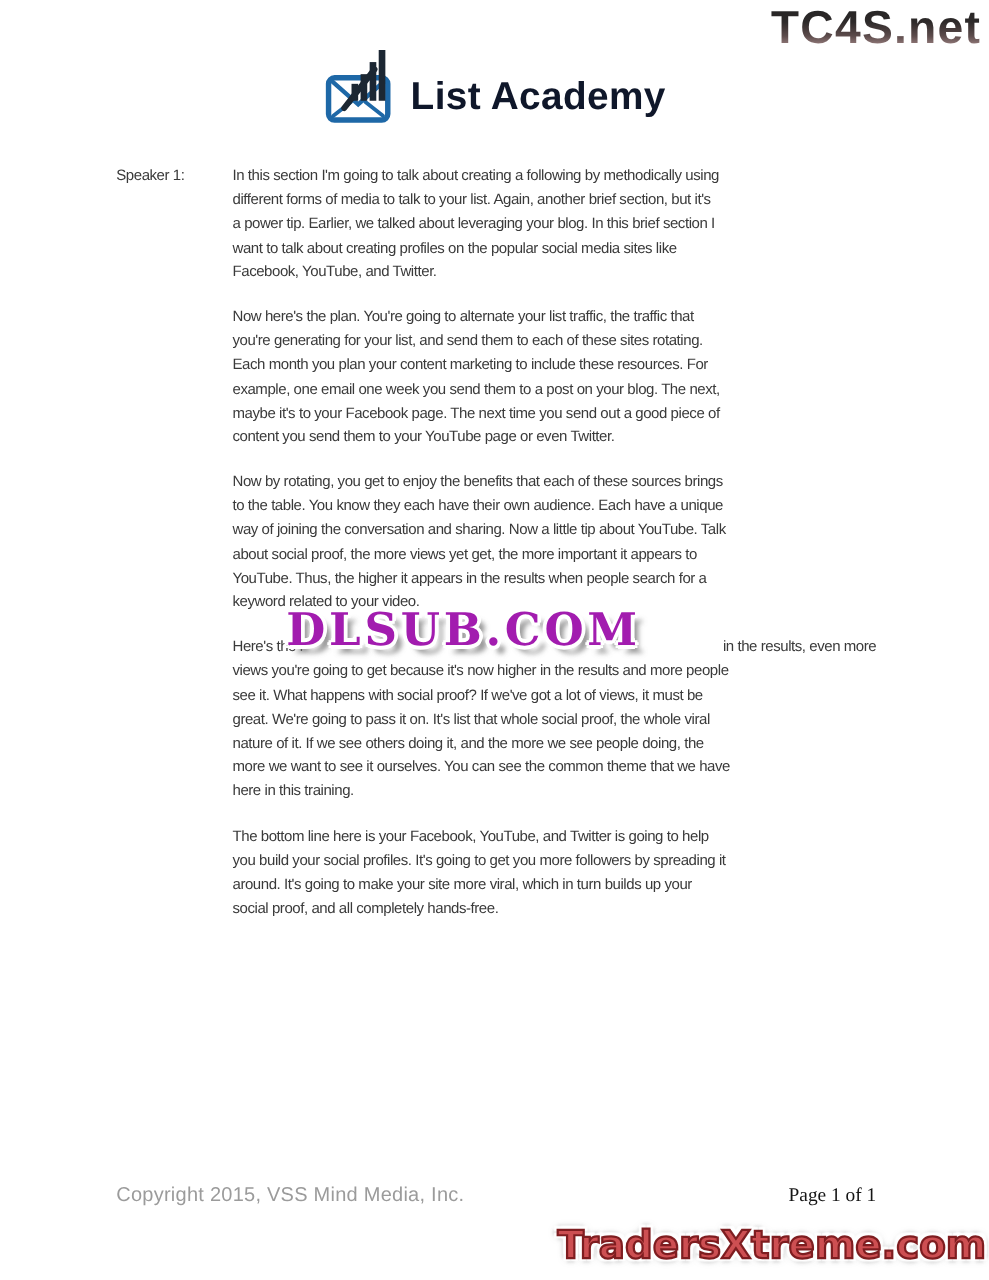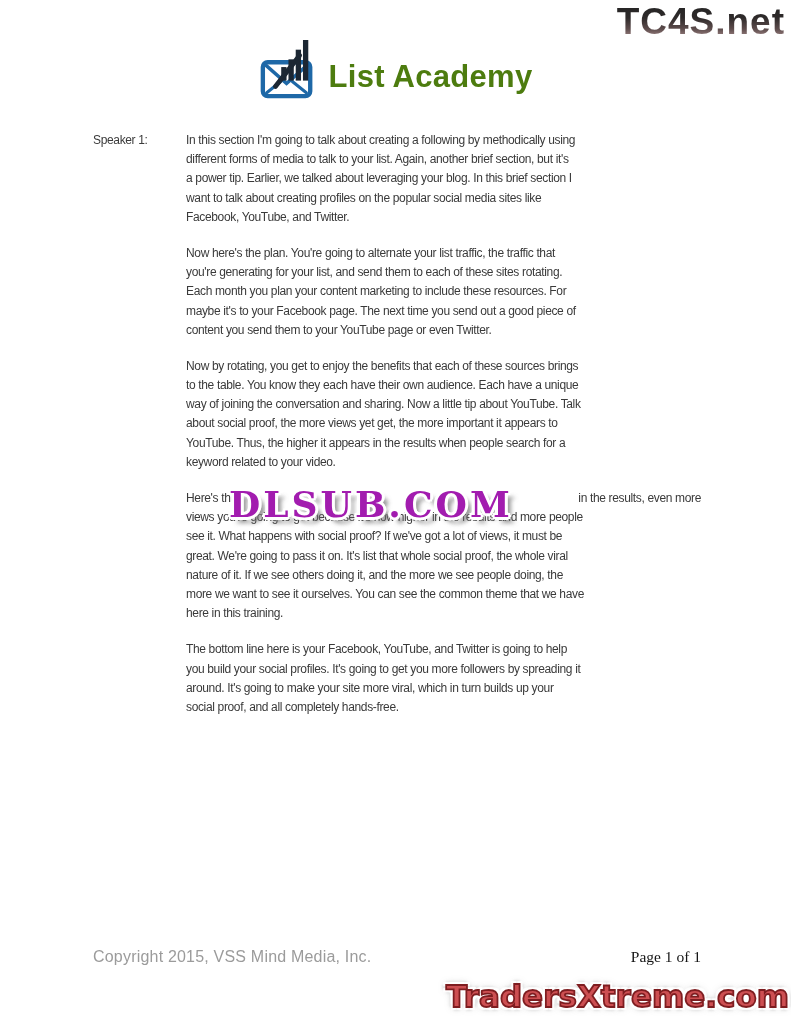--- a/index.html
+++ b/index.html
@@ -25,21 +25,21 @@
 
   
   .logo {
     position:absolute; top:38px; left:50%;
     transform:translateX(-50%);
     display:flex; align-items:flex-end; gap:12px;
   }
   .logo-icon { display:block; }
   .logo-text {
     font-weight:bold; font-size:31px;
-    color:#4d7c0f; letter-spacing:0.3px;
+    color:#0f172a; letter-spacing:0.3px;
     margin-bottom:5px;
     white-space:nowrap;
   }
 
   
   .transcript {
     position:absolute; left:93px; top:131px; width:615px;
     color:#3a3a3a;
     font-size:12px; line-height:19.2px;
     letter-spacing:-0.35px;
@@ -128,20 +128,21 @@
             <div class="tl">In this section I'm going to talk about creating a following by methodically using</div>
             <div class="tl">different forms of media to talk to your list. Again, another brief section, but it's</div>
             <div class="tl">a power tip. Earlier, we talked about leveraging your blog. In this brief section I</div>
             <div class="tl">want to talk about creating profiles on the popular social media sites like</div>
             <div class="tl">Facebook, YouTube, and Twitter.</div>
           </div>
         <div class="para">
             <div class="tl">Now here's the plan. You're going to alternate your list traffic, the traffic that</div>
             <div class="tl">you're generating for your list, and send them to each of these sites rotating.</div>
             <div class="tl">Each month you plan your content marketing to include these resources. For</div>
+            <div class="tl">example, one email one week you send them to a post on your blog. The next,</div>
             <div class="tl">maybe it's to your Facebook page. The next time you send out a good piece of</div>
             <div class="tl">content you send them to your YouTube page or even Twitter.</div>
           </div>
         <div class="para">
             <div class="tl">Now by rotating, you get to enjoy the benefits that each of these sources brings</div>
             <div class="tl">to the table. You know they each have their own audience. Each have a unique</div>
             <div class="tl">way of joining the conversation and sharing. Now a little tip about YouTube. Talk</div>
             <div class="tl">about social proof, the more views yet get, the more important it appears to</div>
             <div class="tl">YouTube. Thus, the higher it appears in the results when people search for a</div>
             <div class="tl">keyword related to your video.</div>

